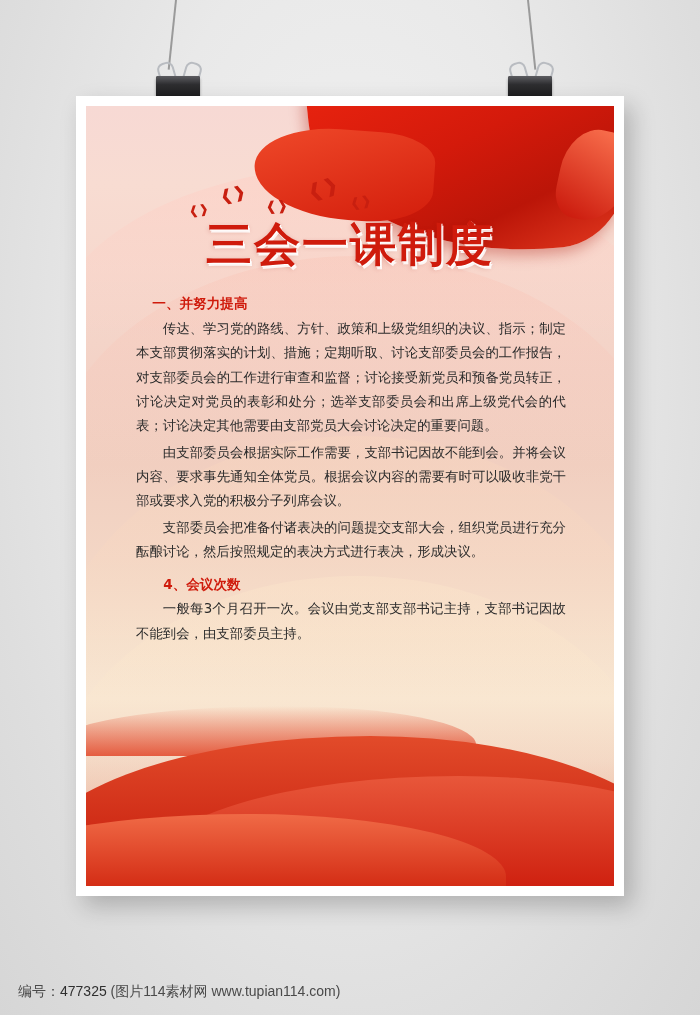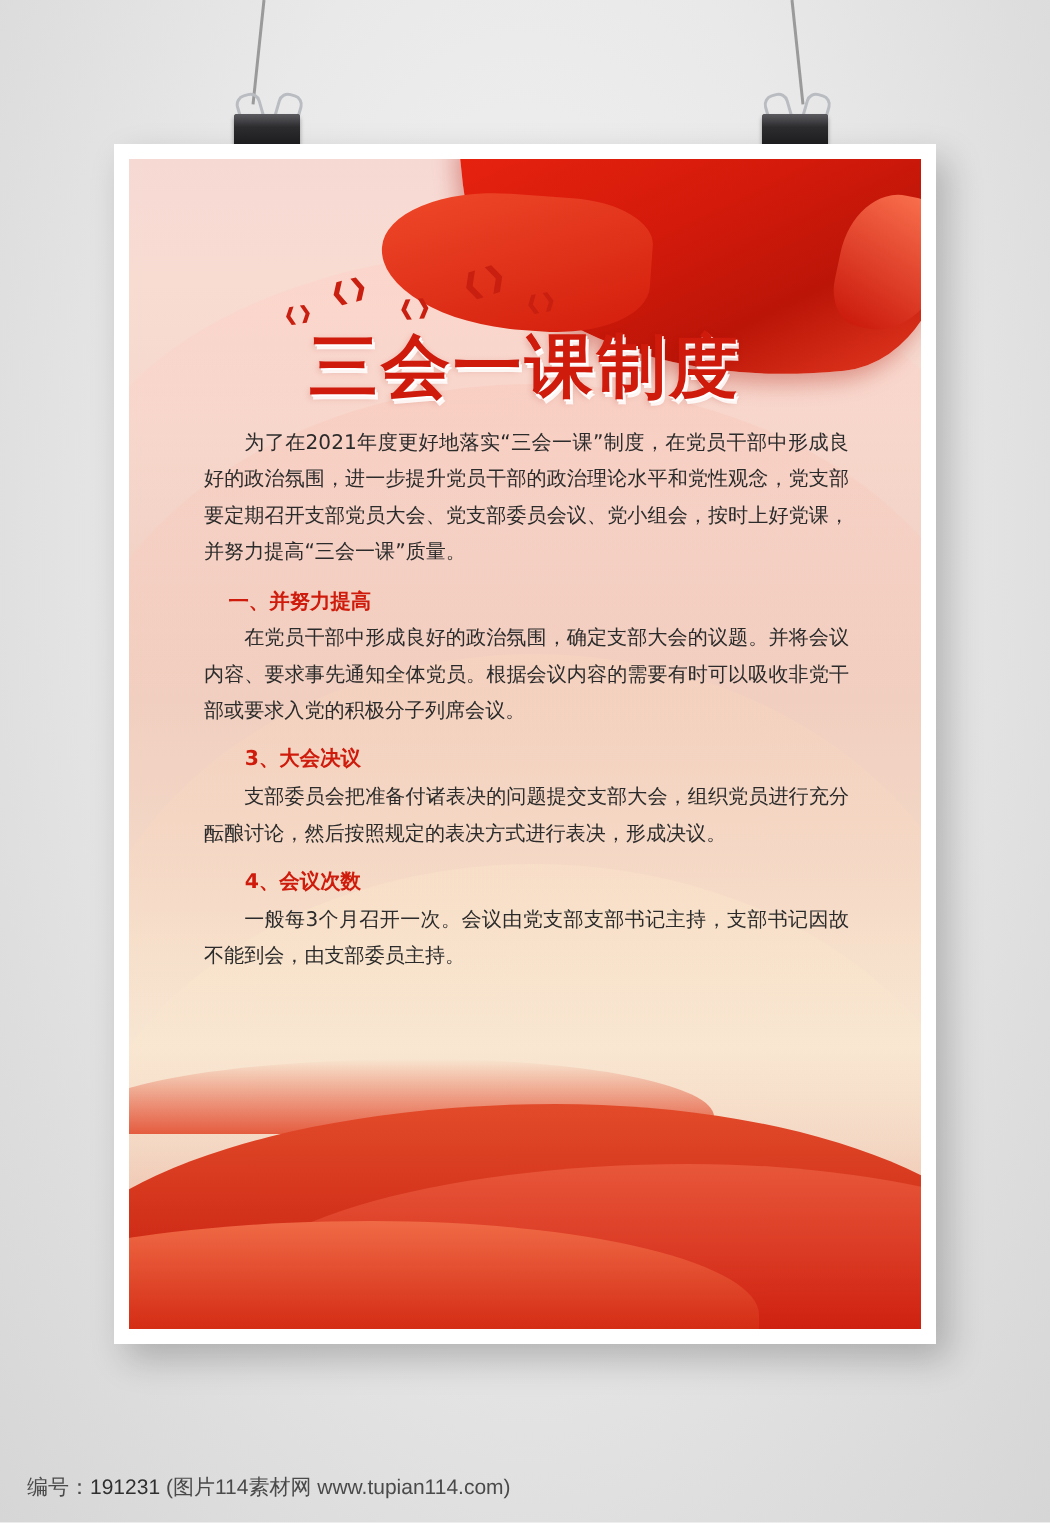--- a/index.html
+++ b/index.html
@@ -261,40 +261,39 @@
       <span class="bird" style="left:0px;  top:26px; transform:rotate(-8deg) scale(.8);">❰❱</span>
       <span class="bird" style="left:34px; top:10px; transform:rotate(-14deg) scale(1.05);">❰❱</span>
       <span class="bird" style="left:78px; top:22px; transform:rotate(-4deg) scale(.9);">❰❱</span>
       <span class="bird" style="left:124px;top:4px;  transform:rotate(-18deg) scale(1.25);">❰❱</span>
       <span class="bird" style="left:162px;top:18px; transform:rotate(-10deg) scale(.85);">❰❱</span>
     </div>
 
     <div class="title">三会一课制度</div>
 
     <div class="content">
-      <p class="p">为了在2021年度更好地落实“三会一课”制度，在党员干部中形成良好的政治氛围，进一步提升党员干部的政治理论水平和党性观念，党支部要定期召开支部党员大会、党支部委员会议、党小组会，按时上好党课，并努力提高“三会一课”质量。</p>
 
       <p class="h-red lvl1">一、并努力提高</p>
 
-
-      <p class="p">在党员干部中形成良好的政治氛围，确定支部大会的议题。并将会议内容、要求事先通知全体党员。根据会议内容的需要有时可以吸收非党干部或要求入党的积极分子列席会议。</p>
-
-      <p class="h-red">3、大会决议</p>
+      <p class="p">传达、学习党的路线、方针、政策和上级党组织的决议、指示；制定本支部贯彻落实的计划、措施；定期听取、讨论支部委员会的工作报告，对支部委员会的工作进行审查和监督；讨论接受新党员和预备党员转正，讨论决定对党员的表彰和处分；选举支部委员会和出席上级党代会的代表；讨论决定其他需要由支部党员大会讨论决定的重要问题。</p>
+
+      <p class="p">由支部委员会根据实际工作需要，支部书记因故不能到会。并将会议内容、要求事先通知全体党员。根据会议内容的需要有时可以吸收非党干部或要求入党的积极分子列席会议。</p>
+
       <p class="p">支部委员会把准备付诸表决的问题提交支部大会，组织党员进行充分酝酿讨论，然后按照规定的表决方式进行表决，形成决议。</p>
 
       <p class="h-red">4、会议次数</p>
       <p class="p">一般每3个月召开一次。会议由党支部支部书记主持，支部书记因故不能到会，由支部委员主持。</p>
     </div>
 
     <div class="bottom-red">
       <div class="br-wisp"></div>
       <div class="br-layer l1"></div>
       <div class="br-layer l2"></div>
       <div class="br-layer l3"></div>
     </div>
 
   </div>
 </div>
 
 <div class="footer">
-  <span>编号：</span><span class="num">191231</span>
+  <span>编号：</span><span class="num">477325</span>
   <span>(图片114素材网 www.tupian114.com)</span>
 </div>
 
 </body></html>

